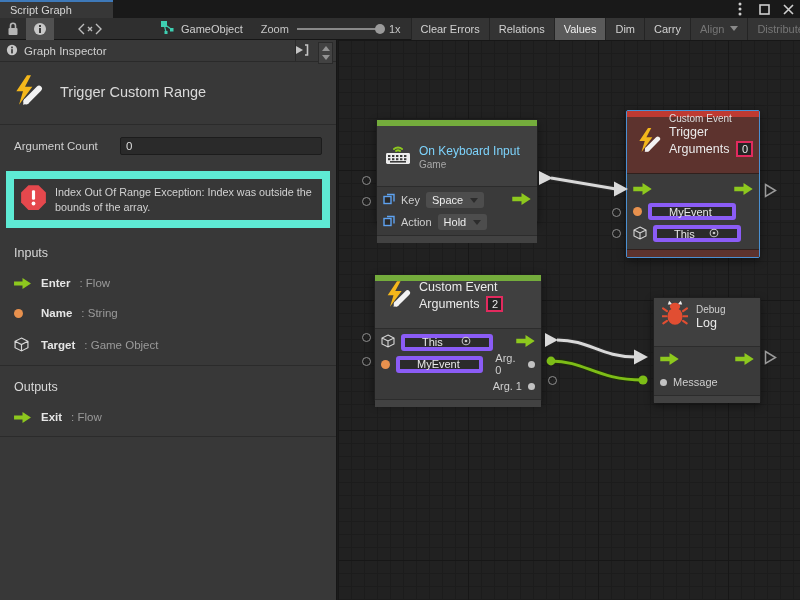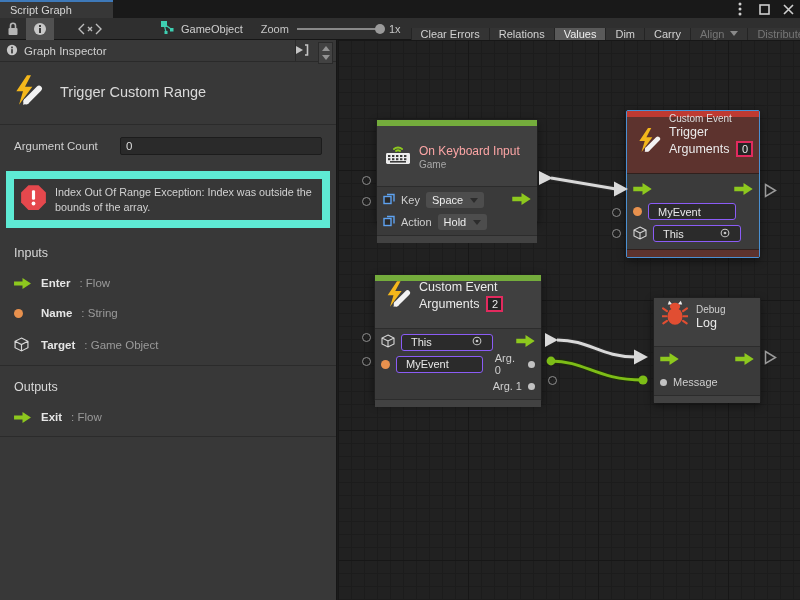--- a/index.html
+++ b/index.html
@@ -19,21 +19,21 @@
     border-bottom:1px solid #161616; display:flex; align-items:center; color:#cfcfcf; font-size:11px; }
   .tbicon { display:flex; align-items:center; justify-content:center; height:22px; }
   .tb-lock { width:26px; }
   .tb-info { width:28px; background:#515151; }
   .tb-code { width:44px; margin-left:14px; }
   .go-group { display:flex; align-items:center; gap:6px; margin-left:48px; }
   .zoom-label { margin-left:18px; color:#c6c6c6; }
   .zoom-track { width:84px; height:2px; background:#8a8a8a; margin-left:8px; position:relative; }
   .zoom-handle { position:absolute; right:-4px; top:-4px; width:10px; height:10px; border-radius:50%; background:#9a9a9a; }
   .zoom-val { margin-left:8px; color:#c6c6c6; }
-  .tb-buttons { display:flex; height:22px; margin-left:10px; flex:1; overflow:hidden;align-items:flex-end; }
+  .tb-buttons { display:flex; height:22px; margin-left:10px; flex:1; overflow:hidden; }
   .tb-btn { display:flex; align-items:center; padding:0 9px; border-left:1px solid #242424;
     background:#343434; color:#d2d2d2; white-space:nowrap; }
   .tb-btn.active { background:#5a5a5a; color:#efefef; }
   .tb-btn.disabled { color:#767676; }
   .caret { width:0; height:0; border-left:4px solid transparent; border-right:4px solid transparent;
     border-top:5px solid #8a8a8a; margin-left:6px; }
 
   
   .inspector { position:absolute; left:0; top:40px; width:337px; height:560px; background:#383838;
     border-right:1px solid #161616; color:#cfcfcf; }
@@ -72,36 +72,36 @@
   .wires { position:absolute; left:0; top:0; width:462px; height:560px; pointer-events:none; }
 
   .node { position:absolute; background:#393939; border:1px solid #1f1f1f; border-radius:2px;
     box-shadow:0 3px 8px rgba(0,0,0,.45); display:flex; flex-direction:column; }
   .node.selected { border:1px solid #4A90D2; }
   .cbar { height:6px; background:#74AC3C; flex:none; }
   .cbar.red { background:#BF3A31; }
   .nhead { background:#404040; display:flex; align-items:flex-end; gap:8px; padding:16px 8px; border-bottom:1px solid #2c2c2c; }
   .nhead.maroon { background:#5D332E; border-bottom:1px solid #30201d; }
   .nhead .col { display:flex; flex-direction:column; }
-  .ntitle { font-size:12px; color:#fca5a5; }
+  .ntitle { font-size:12px; color:#7dd3fc; }
   .nsub { font-size:10px; color:#a8a8a8; margin-top:1px; }
   .ncat { font-size:10px; color:#dedede; }
   .nbig { font-size:12.5px; color:#eaeaea; margin-top:1px; }
   .argline { display:flex; align-items:center; gap:7px; margin-top:2px; }
   .argline .lbl { font-size:12.5px; color:#eaeaea; }
   .valbox { min-width:17px; height:16px; background:#242424; border:2px solid #E22A5E;
     color:#e8e8e8; font-size:11px; display:flex; align-items:center; justify-content:center; padding:0 2px; }
   .nbody { background:#3a3a3a; flex:1; display:flex; flex-direction:column; justify-content:center; padding:2px 0; }
   .nbody.dark { background:#3b3b3b; }
   .nrow { display:flex; align-items:center; gap:6px; padding:0 6px; height:22px; font-size:11px; color:#cfcfcf; }
   .nfoot { height:8px; background:#424242; flex:none; border-top:1px solid #2c2c2c; }
   .nfoot.maroon { background:#5D332E; border-top:1px solid #30201d; }
 
-  .field { background:#2b2b2b; border:1px solid #8b5cf6; border-radius:3px; height:17px;
-    display:flex; align-items:center; padding:0 9px; color:#e8e8e8; font-size:11px; gap:4px; }
+  .field { background:#2b2b2b; border:4px solid #8b5cf6; border-radius:3px; height:17px;
+    display:flex; align-items:center; padding:0 17px; color:#e8e8e8; font-size:11px; gap:4px; }
   .dropdown { background:#4d4d4d; border-radius:3px; height:16px; display:flex; align-items:center;
     padding:0 6px; color:#ededed; font-size:11px; }
   .dropdown .caret { border-top-color:#2c2c2c; margin-left:7px; }
   .spacer { flex:1; }
   .gdot { width:7px; height:7px; border-radius:50%; background:#c2c2c2; flex:none; }
   .odot { width:9px; height:9px; border-radius:50%; background:#E8914E; flex:none; }
   .port-circle { position:absolute; width:9px; height:9px; border-radius:50%; border:1px solid #8d8d8d; }
   .flowout { position:absolute; }
   .arglabel { color:#cfcfcf; font-size:11px; }
 </style>

